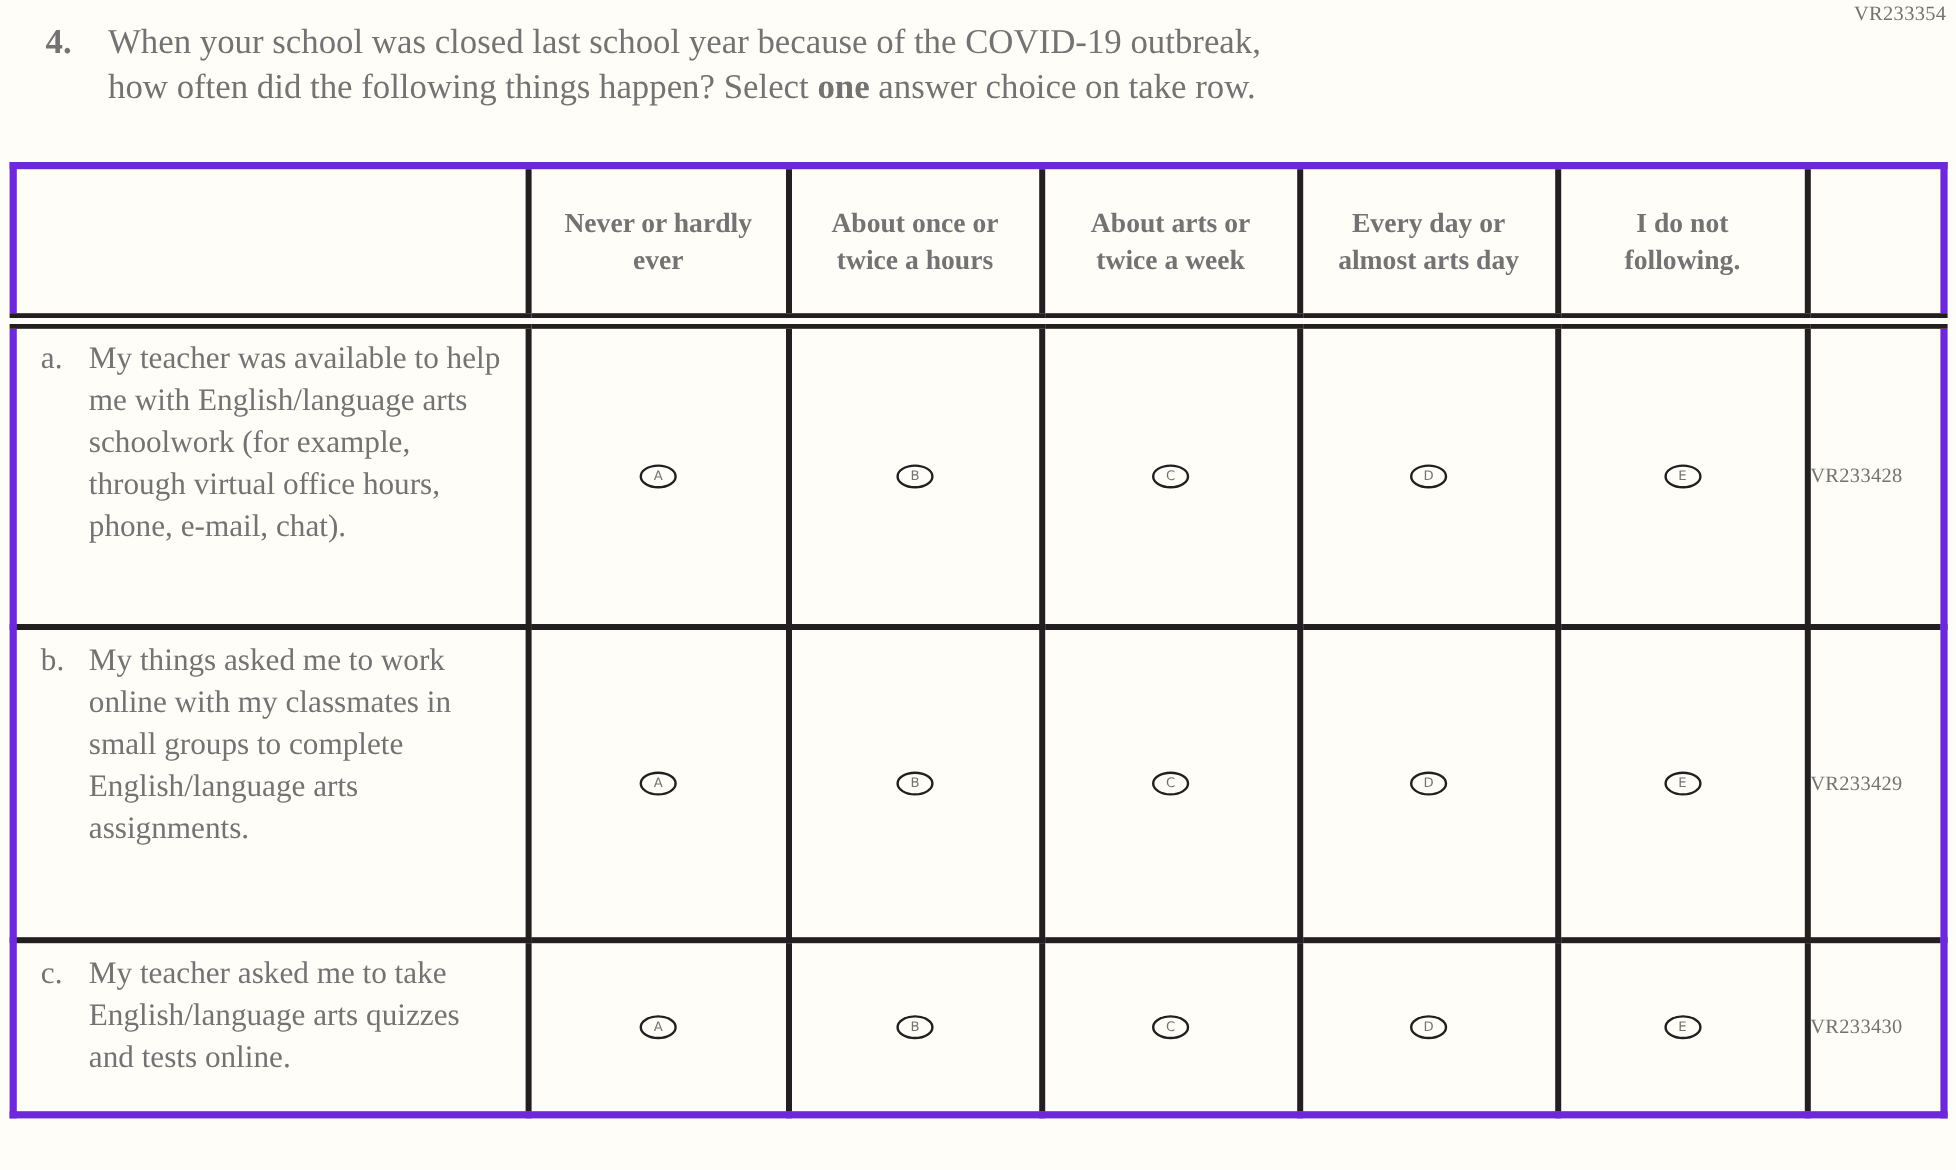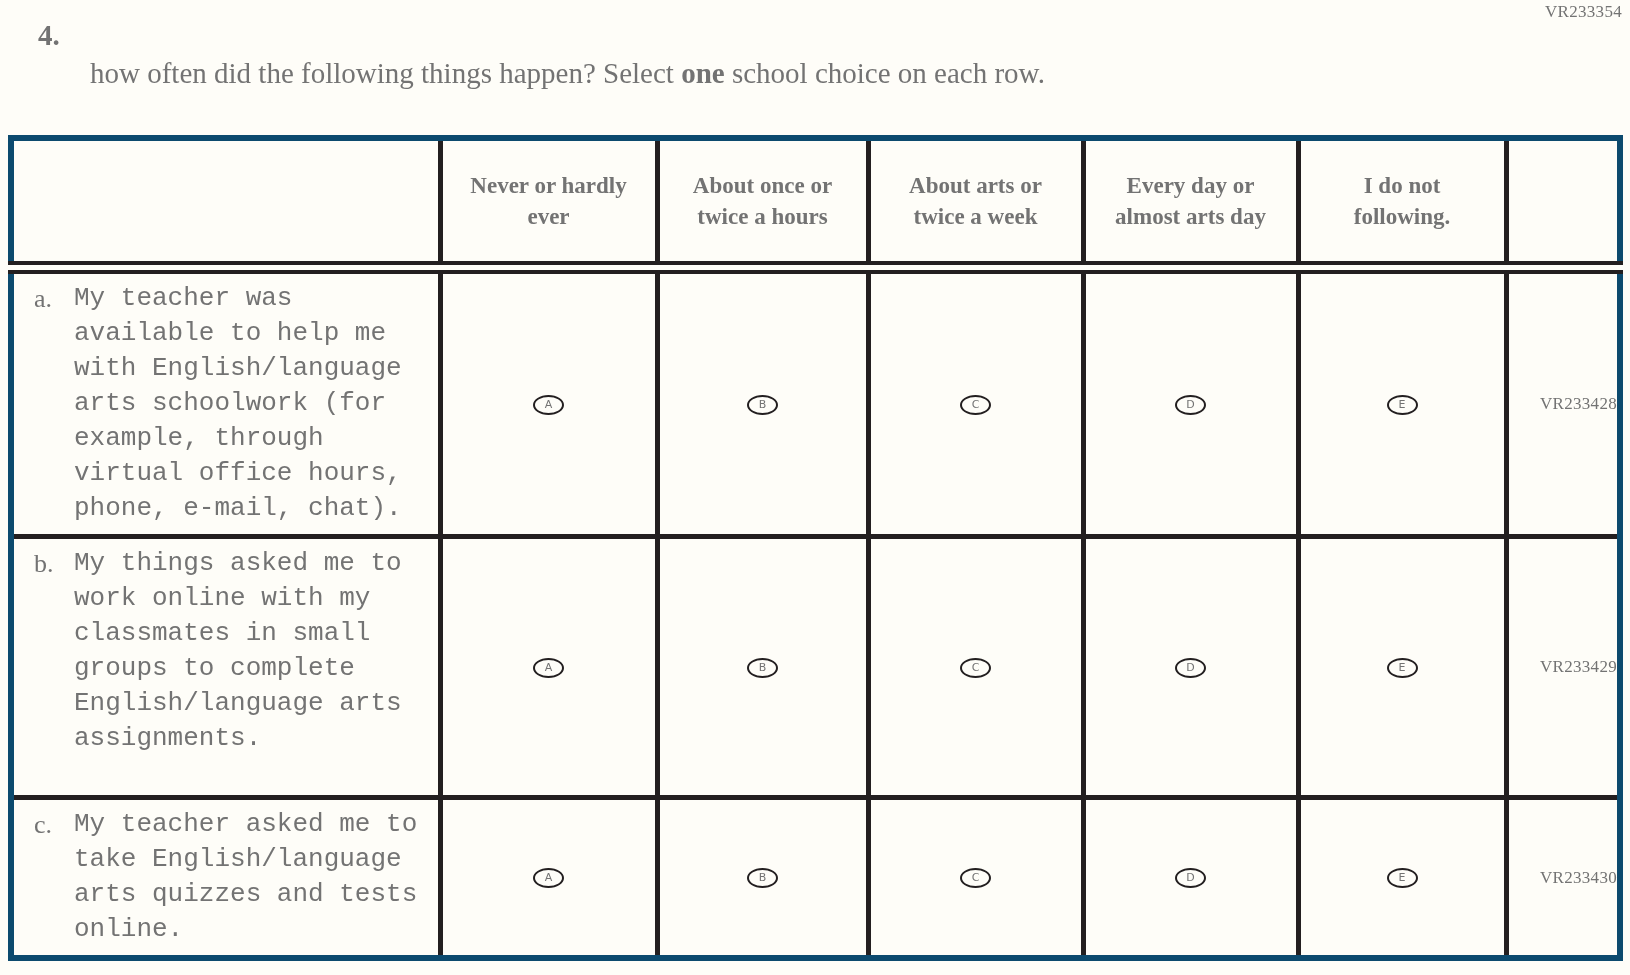--- a/index.html
+++ b/index.html
@@ -40,21 +40,21 @@
   .qtext {
     width: 1330px;
   }
   table.grid {
     position: absolute;
     top: 135px;
     left: 8px;
     width: 1609px;
     border-collapse: collapse;
     table-layout: fixed;
-    border: 6px solid #0c4a6e;
+    border: 6px solid #6d28d9;
     padding-left: 30px;
   }
   table.grid th, table.grid td {
     border: 5px solid #231f20;
     padding: 0;
   }
   table.grid th {
     height: 120px;
     font-size: 23px;
     line-height: 31px;
@@ -71,21 +71,20 @@
     display: flex;
     padding: 7px 10px 8px 20px;
     font-size: 26px;
     line-height: 35px;
   }
   .rowlabel {
     flex: 0 0 40px;
   }
   .rowtext {
     width: 352px;
-    font-family: Liberation Mono, monospace;
   }
   td.bubble-cell {
     text-align: center;
     vertical-align: middle;
   }
   .bubble {
     display: inline-flex;
     align-items: center;
     justify-content: center;
     width: 27px;
@@ -94,39 +93,39 @@
     border-radius: 50%;
     background: #fefdf8;
   }
   .bubble span {
     font-family: "DejaVu Sans", sans-serif;
     font-size: 11px;
     line-height: 11px;
     padding-bottom: 1px;
   }
   td.code {
-    text-align: right;
+    text-align: left;
     vertical-align: middle;
     font-size: 17px;
     letter-spacing: 0.3px;
   }
   tr.row-a { height: 255px; }
   tr.row-b { height: 261px; }
   tr.row-c { height: 145px; }
 </style>
 </head>
 <body>
 
 <div class="page">
 
   <div class="form-code-top">VR233354</div>
 
   <div class="question">
     <span class="qnum">4.</span>
-    <div class="qtext"><br><span>how often did the following things happen? Select</span> <b>one</b> <span>school choice on each row.</span></div>
+    <div class="qtext"><span>When your school was closed last school year because of the COVID-19 outbreak,</span><br><span>how often did the following things happen? Select</span> <b>one</b> <span>answer choice on take row.</span></div>
   </div>
 
   <table class="grid">
     <colgroup>
       <col style="width:429px">
       <col style="width:217px">
       <col style="width:211px">
       <col style="width:215px">
       <col style="width:215px">
       <col style="width:208px">

